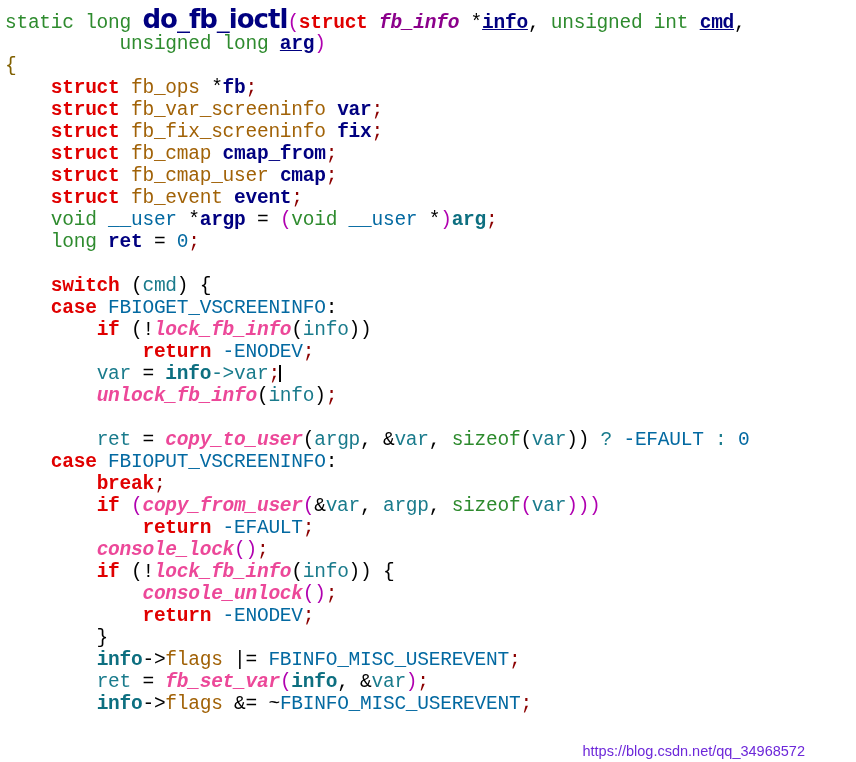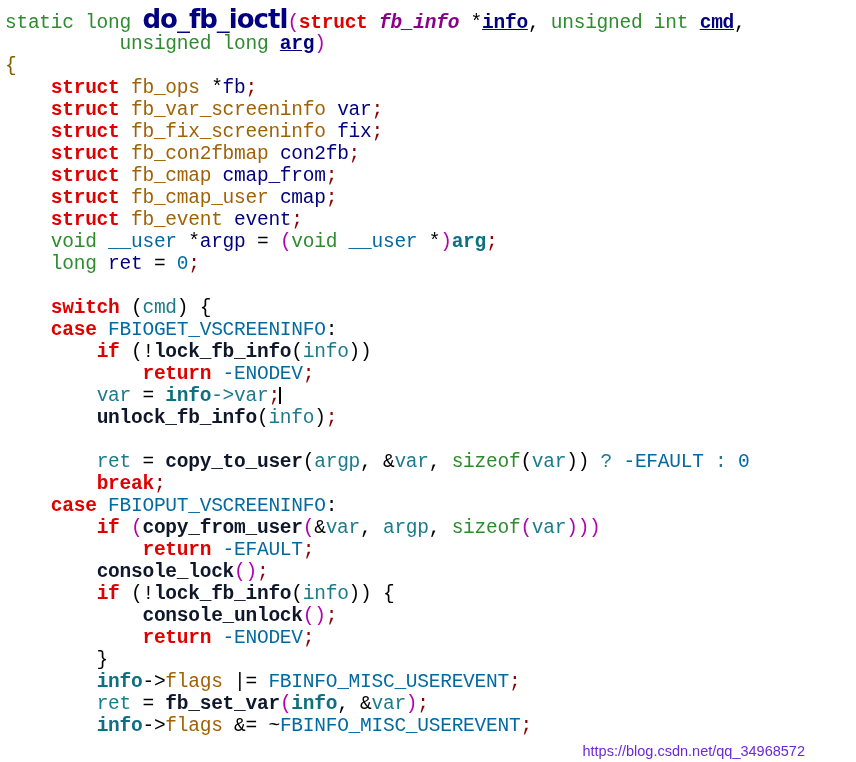--- a/index.html
+++ b/index.html
@@ -35,24 +35,24 @@
     height: 28px;
     line-height: 28px;
   }
 
   
   .t-plain    { color: #000000; }
   .t-type     { color: #2e8b2e; }          
   .t-typename { color: #a16207; }          
   .t-kw       { color: #e00000; font-weight: bold; }  
   .t-const    { color: #0369a1; }          
-  .t-var      { color: #000080; font-weight: normal; }  
+  .t-var      { color: #000080; font-weight: bold; }  
   .t-ident    { color: #1a7b8c; }          
   .t-identb   { color: #0d6f80; font-weight: bold; }  
-  .t-fn       { color: #0f172a; font-weight: bold; }  
+  .t-fn       { color: #ec4899; font-weight: bold; font-style: italic; }  
   .t-param    { color: #8b008b; font-weight: bold; font-style: italic; } 
   .t-ulink    { color: #000080; font-weight: bold; text-decoration: underline; }
   .t-paren    { color: #b000b0; }          
   .t-punct    { color: #8b0000; }          
   .t-brace    { color: #806000; }
   .t-title {
     color: #000080;
     font-weight: bold;
     font-size: 26px;
     font-family: "DejaVu Sans", "Liberation Sans", sans-serif;
@@ -81,37 +81,36 @@
 <body>
 
 <div id="code-listing">
   <div id="code-body">
       <div class="code-line"><span class="t-type">static long </span><span class="t-title">do_fb_ioctl</span><span class="t-paren">(</span><span class="t-kw">struct</span><span class="t-plain"> </span><span class="t-param">fb_info</span><span class="t-plain"> *</span><span class="t-ulink">info</span><span class="t-plain">, </span><span class="t-type">unsigned int</span><span class="t-plain"> </span><span class="t-ulink">cmd</span><span class="t-plain">,</span></div>
       <div class="code-line"><span class="t-plain">          </span><span class="t-type">unsigned long</span><span class="t-plain"> </span><span class="t-ulink">arg</span><span class="t-paren">)</span></div>
       <div class="code-line"><span class="t-brace">{</span></div>
       <div class="code-line"><span class="t-plain">    </span><span class="t-kw">struct</span><span class="t-plain"> </span><span class="t-typename">fb_ops</span><span class="t-plain"> *</span><span class="t-var">fb</span><span class="t-punct">;</span></div>
       <div class="code-line"><span class="t-plain">    </span><span class="t-kw">struct</span><span class="t-plain"> </span><span class="t-typename">fb_var_screeninfo</span><span class="t-plain"> </span><span class="t-var">var</span><span class="t-punct">;</span></div>
       <div class="code-line"><span class="t-plain">    </span><span class="t-kw">struct</span><span class="t-plain"> </span><span class="t-typename">fb_fix_screeninfo</span><span class="t-plain"> </span><span class="t-var">fix</span><span class="t-punct">;</span></div>
-      <div class="code-line"><span class="t-plain">    </span><span class="t-kw">struct</span><span class="t-plain"> </span><span class="t-typename">fb_con2fbmap</span><span class="t-plain"> </span><span class="t-var">con2fb</span><span class="t-punct">;</span></div>
       <div class="code-line"><span class="t-plain">    </span><span class="t-kw">struct</span><span class="t-plain"> </span><span class="t-typename">fb_cmap</span><span class="t-plain"> </span><span class="t-var">cmap_from</span><span class="t-punct">;</span></div>
       <div class="code-line"><span class="t-plain">    </span><span class="t-kw">struct</span><span class="t-plain"> </span><span class="t-typename">fb_cmap_user</span><span class="t-plain"> </span><span class="t-var">cmap</span><span class="t-punct">;</span></div>
       <div class="code-line"><span class="t-plain">    </span><span class="t-kw">struct</span><span class="t-plain"> </span><span class="t-typename">fb_event</span><span class="t-plain"> </span><span class="t-var">event</span><span class="t-punct">;</span></div>
       <div class="code-line"><span class="t-plain">    </span><span class="t-type">void</span><span class="t-plain"> </span><span class="t-const">__user</span><span class="t-plain"> *</span><span class="t-var">argp</span><span class="t-plain"> = </span><span class="t-paren">(</span><span class="t-type">void</span><span class="t-plain"> </span><span class="t-const">__user</span><span class="t-plain"> *</span><span class="t-paren">)</span><span class="t-identb">arg</span><span class="t-punct">;</span></div>
       <div class="code-line"><span class="t-plain">    </span><span class="t-type">long</span><span class="t-plain"> </span><span class="t-var">ret</span><span class="t-plain"> = </span><span class="t-const">0</span><span class="t-punct">;</span></div>
       <div class="code-line"><span class="t-plain"></span></div>
       <div class="code-line"><span class="t-plain">    </span><span class="t-kw">switch</span><span class="t-plain"> (</span><span class="t-ident">cmd</span><span class="t-plain">) {</span></div>
       <div class="code-line"><span class="t-plain">    </span><span class="t-kw">case</span><span class="t-plain"> </span><span class="t-const">FBIOGET_VSCREENINFO</span><span class="t-plain">:</span></div>
       <div class="code-line"><span class="t-plain">        </span><span class="t-kw">if</span><span class="t-plain"> (!</span><span class="t-fn">lock_fb_info</span><span class="t-plain">(</span><span class="t-ident">info</span><span class="t-plain">))</span></div>
       <div class="code-line"><span class="t-plain">            </span><span class="t-kw">return</span><span class="t-const"> -</span><span class="t-const">ENODEV</span><span class="t-punct">;</span></div>
       <div class="code-line"><span class="t-plain">        </span><span class="t-ident">var</span><span class="t-plain"> = </span><span class="t-identb">info</span><span class="t-ident">-&gt;</span><span class="t-ident">var</span><span class="t-punct">;</span><span class="caret"></span></div>
       <div class="code-line"><span class="t-plain">        </span><span class="t-fn">unlock_fb_info</span><span class="t-plain">(</span><span class="t-ident">info</span><span class="t-plain">)</span><span class="t-punct">;</span></div>
       <div class="code-line"><span class="t-plain"></span></div>
       <div class="code-line"><span class="t-plain">        </span><span class="t-ident">ret</span><span class="t-plain"> = </span><span class="t-fn">copy_to_user</span><span class="t-plain">(</span><span class="t-ident">argp</span><span class="t-plain">, &amp;</span><span class="t-ident">var</span><span class="t-plain">, </span><span class="t-type">sizeof</span><span class="t-plain">(</span><span class="t-ident">var</span><span class="t-plain">)) </span><span class="t-ident">?</span><span class="t-const"> -</span><span class="t-const">EFAULT</span><span class="t-plain"> </span><span class="t-ident">:</span><span class="t-plain"> </span><span class="t-const">0</span></div>
+      <div class="code-line"><span class="t-plain">    </span><span class="t-kw">case</span><span class="t-plain"> </span><span class="t-const">FBIOPUT_VSCREENINFO</span><span class="t-plain">:</span></div>
       <div class="code-line"><span class="t-plain">        </span><span class="t-kw">break</span><span class="t-punct">;</span></div>
-      <div class="code-line"><span class="t-plain">    </span><span class="t-kw">case</span><span class="t-plain"> </span><span class="t-const">FBIOPUT_VSCREENINFO</span><span class="t-plain">:</span></div>
       <div class="code-line"><span class="t-plain">        </span><span class="t-kw">if</span><span class="t-plain"> </span><span class="t-paren">(</span><span class="t-fn">copy_from_user</span><span class="t-paren">(</span><span class="t-plain">&amp;</span><span class="t-ident">var</span><span class="t-plain">, </span><span class="t-ident">argp</span><span class="t-plain">, </span><span class="t-type">sizeof</span><span class="t-paren">(</span><span class="t-ident">var</span><span class="t-paren">)))</span></div>
       <div class="code-line"><span class="t-plain">            </span><span class="t-kw">return</span><span class="t-const"> -</span><span class="t-const">EFAULT</span><span class="t-punct">;</span></div>
       <div class="code-line"><span class="t-plain">        </span><span class="t-fn">console_lock</span><span class="t-paren">()</span><span class="t-punct">;</span></div>
       <div class="code-line"><span class="t-plain">        </span><span class="t-kw">if</span><span class="t-plain"> (!</span><span class="t-fn">lock_fb_info</span><span class="t-plain">(</span><span class="t-ident">info</span><span class="t-plain">)) {</span></div>
       <div class="code-line"><span class="t-plain">            </span><span class="t-fn">console_unlock</span><span class="t-paren">()</span><span class="t-punct">;</span></div>
       <div class="code-line"><span class="t-plain">            </span><span class="t-kw">return</span><span class="t-const"> -</span><span class="t-const">ENODEV</span><span class="t-punct">;</span></div>
       <div class="code-line"><span class="t-plain">        }</span></div>
       <div class="code-line"><span class="t-plain">        </span><span class="t-identb">info</span><span class="t-plain">-&gt;</span><span class="t-typename">flags</span><span class="t-plain"> |= </span><span class="t-const">FBINFO_MISC_USEREVENT</span><span class="t-punct">;</span></div>
       <div class="code-line"><span class="t-plain">        </span><span class="t-ident">ret</span><span class="t-plain"> = </span><span class="t-fn">fb_set_var</span><span class="t-paren">(</span><span class="t-identb">info</span><span class="t-plain">, &amp;</span><span class="t-ident">var</span><span class="t-paren">)</span><span class="t-punct">;</span></div>
       <div class="code-line"><span class="t-plain">        </span><span class="t-identb">info</span><span class="t-plain">-&gt;</span><span class="t-typename">flags</span><span class="t-plain"> &amp;= ~</span><span class="t-const">FBINFO_MISC_USEREVENT</span><span class="t-punct">;</span></div>

